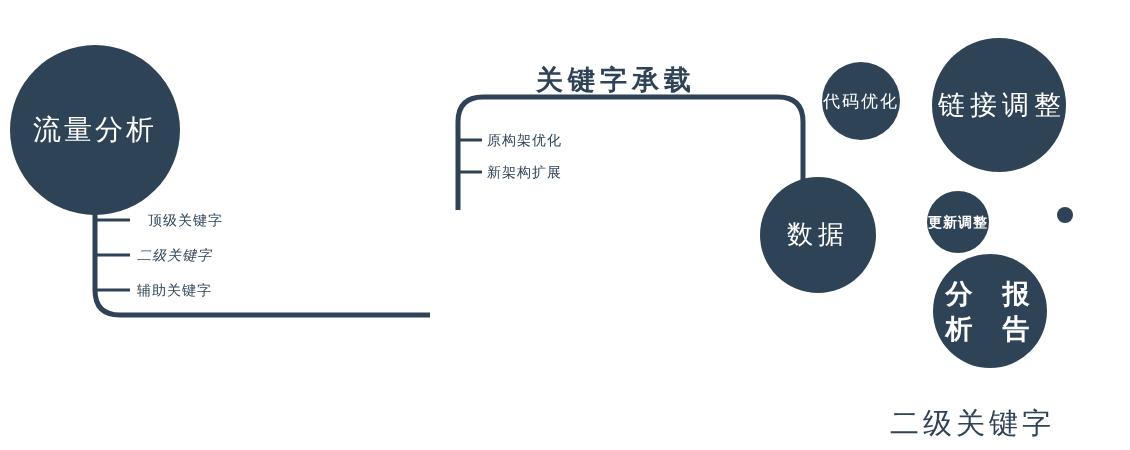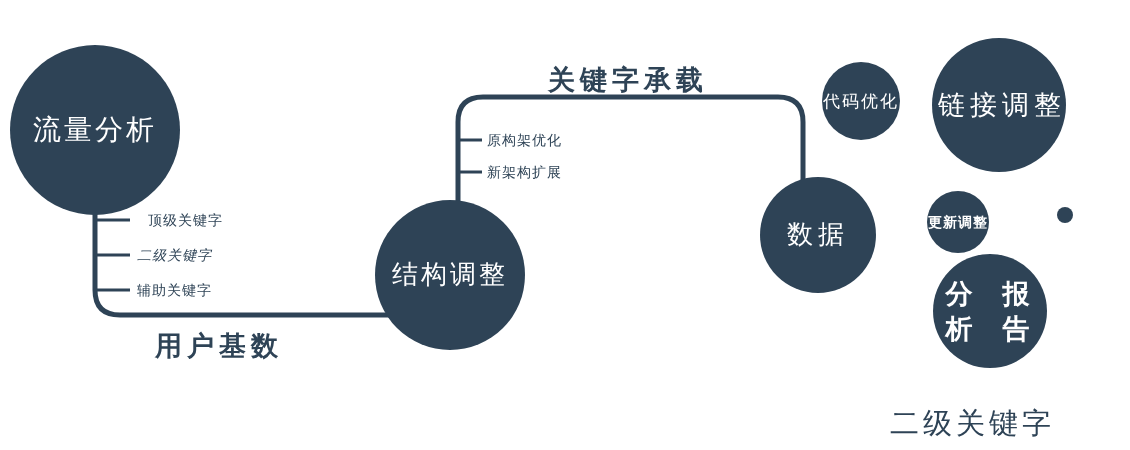--- a/index.html
+++ b/index.html
@@ -25,21 +25,21 @@
   .node-link      { left: 932px; top: 38px;  width: 134px; height: 134px; font-size: 27px; letter-spacing: 5px; justify-content: flex-end; }
   .node-update    { left: 927px; top: 191px; width: 62px;  height: 62px;  font-size: 14px; font-weight: bold; letter-spacing: 1px; }
   .node-dot       { left: 1057px; top: 207px; width: 16px; height: 16px; }
   .node-report    { left: 933px; top: 254px; width: 114px; height: 114px; font-size: 27px; font-weight: bold; letter-spacing: 5px; }
 
   .edge-label {
     position: absolute; color: var(--primary, #2e4356);
     font-weight: bold; z-index: 3; white-space: nowrap;
   }
   .label-user-base   { left: 155px; top: 328px; font-size: 27px; letter-spacing: 5px; }
-  .label-keyword-load{ left: 548px; top: 62px;  font-size: 27px; letter-spacing: 5px; }
+  .label-keyword-load{ left: 536px; top: 62px;  font-size: 27px; letter-spacing: 5px; }
 
   .tick-label {
     position: absolute; color: var(--primary, #2e4356);
     font-size: 14px; letter-spacing: 1px; z-index: 3; white-space: nowrap;
   }
   .tick-t1 { left: 148px; top: 212px; }
   .tick-t2 { left: 137px; top: 247px; font-style: italic; }
   .tick-t3 { left: 137px; top: 282px; }
   .tick-s1 { left: 487px; top: 132px; }
   .tick-s2 { left: 487px; top: 164px; }
@@ -66,23 +66,20 @@
     <line x1="96" y1="290" x2="130" y2="290" stroke="#2e4356" stroke-width="3"></line>
 
     <line x1="458" y1="140" x2="482" y2="140" stroke="#2e4356" stroke-width="3"></line>
     <line x1="458" y1="172" x2="482" y2="172" stroke="#2e4356" stroke-width="3"></line>
   </svg>
 
   <div class="node node-traffic">
     <span>流量分析</span>
   </div>
 
-  <div class="node node-structure">
-    <span>结构调整</span>
-  </div>
 
   <div class="node node-tracking">
     <span>数据</span>
   </div>
 
   <div class="node node-code">
     <span>代码</span>
     <span>优化</span>
   </div>
 
@@ -96,21 +93,20 @@
     <span>调整</span>
   </div>
 
   <div class="node node-dot"></div>
 
   <div class="node node-report">
     <span>分析</span>
     <span>报告</span>
   </div>
 
-  <div class="edge-label label-user-base">用户基数</div>
   <div class="edge-label label-keyword-load">关键字承载</div>
 
   <div class="tick-label tick-t1">顶级关键字</div>
   <div class="tick-label tick-t2">二级关键字</div>
   <div class="tick-label tick-t3">辅助关键字</div>
 
   <div class="tick-label tick-s1">原构架优化</div>
   <div class="tick-label tick-s2">新架构扩展</div>
 
   <div class="footer-label">二级关键字</div>

